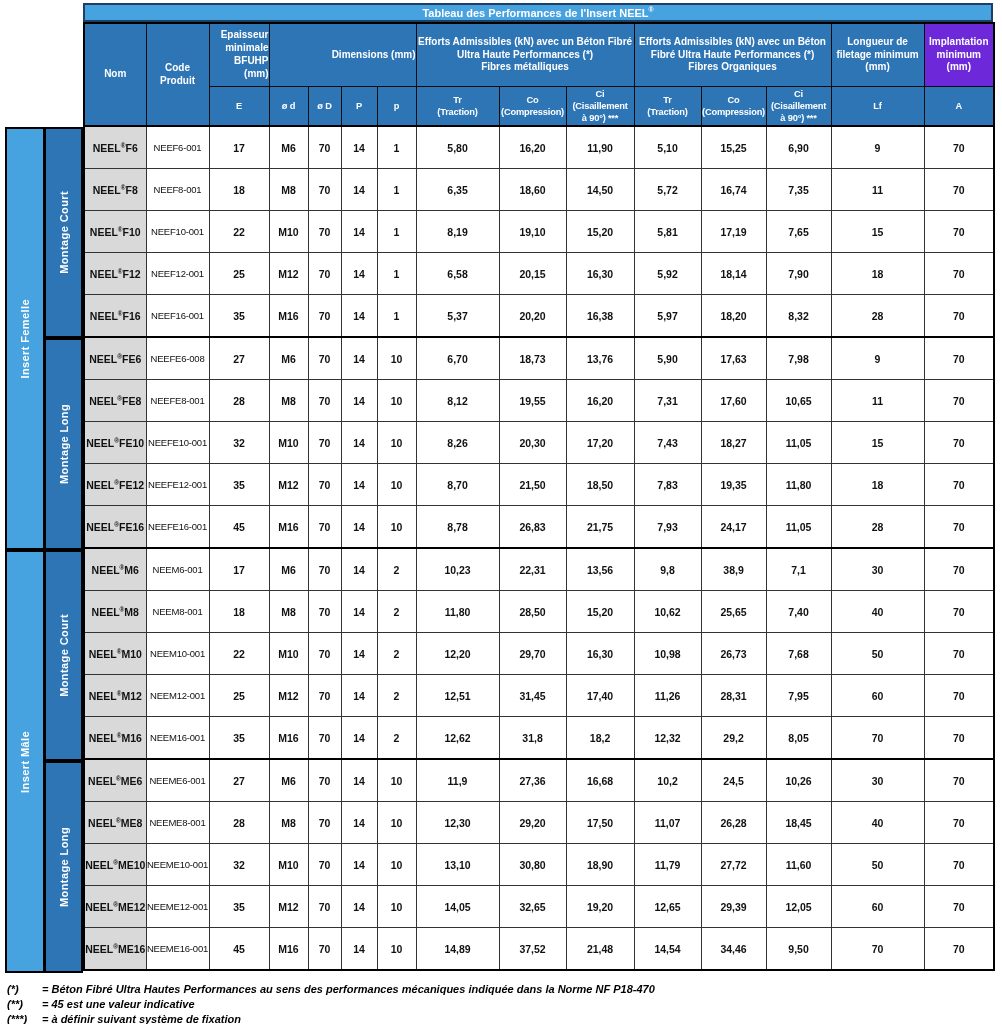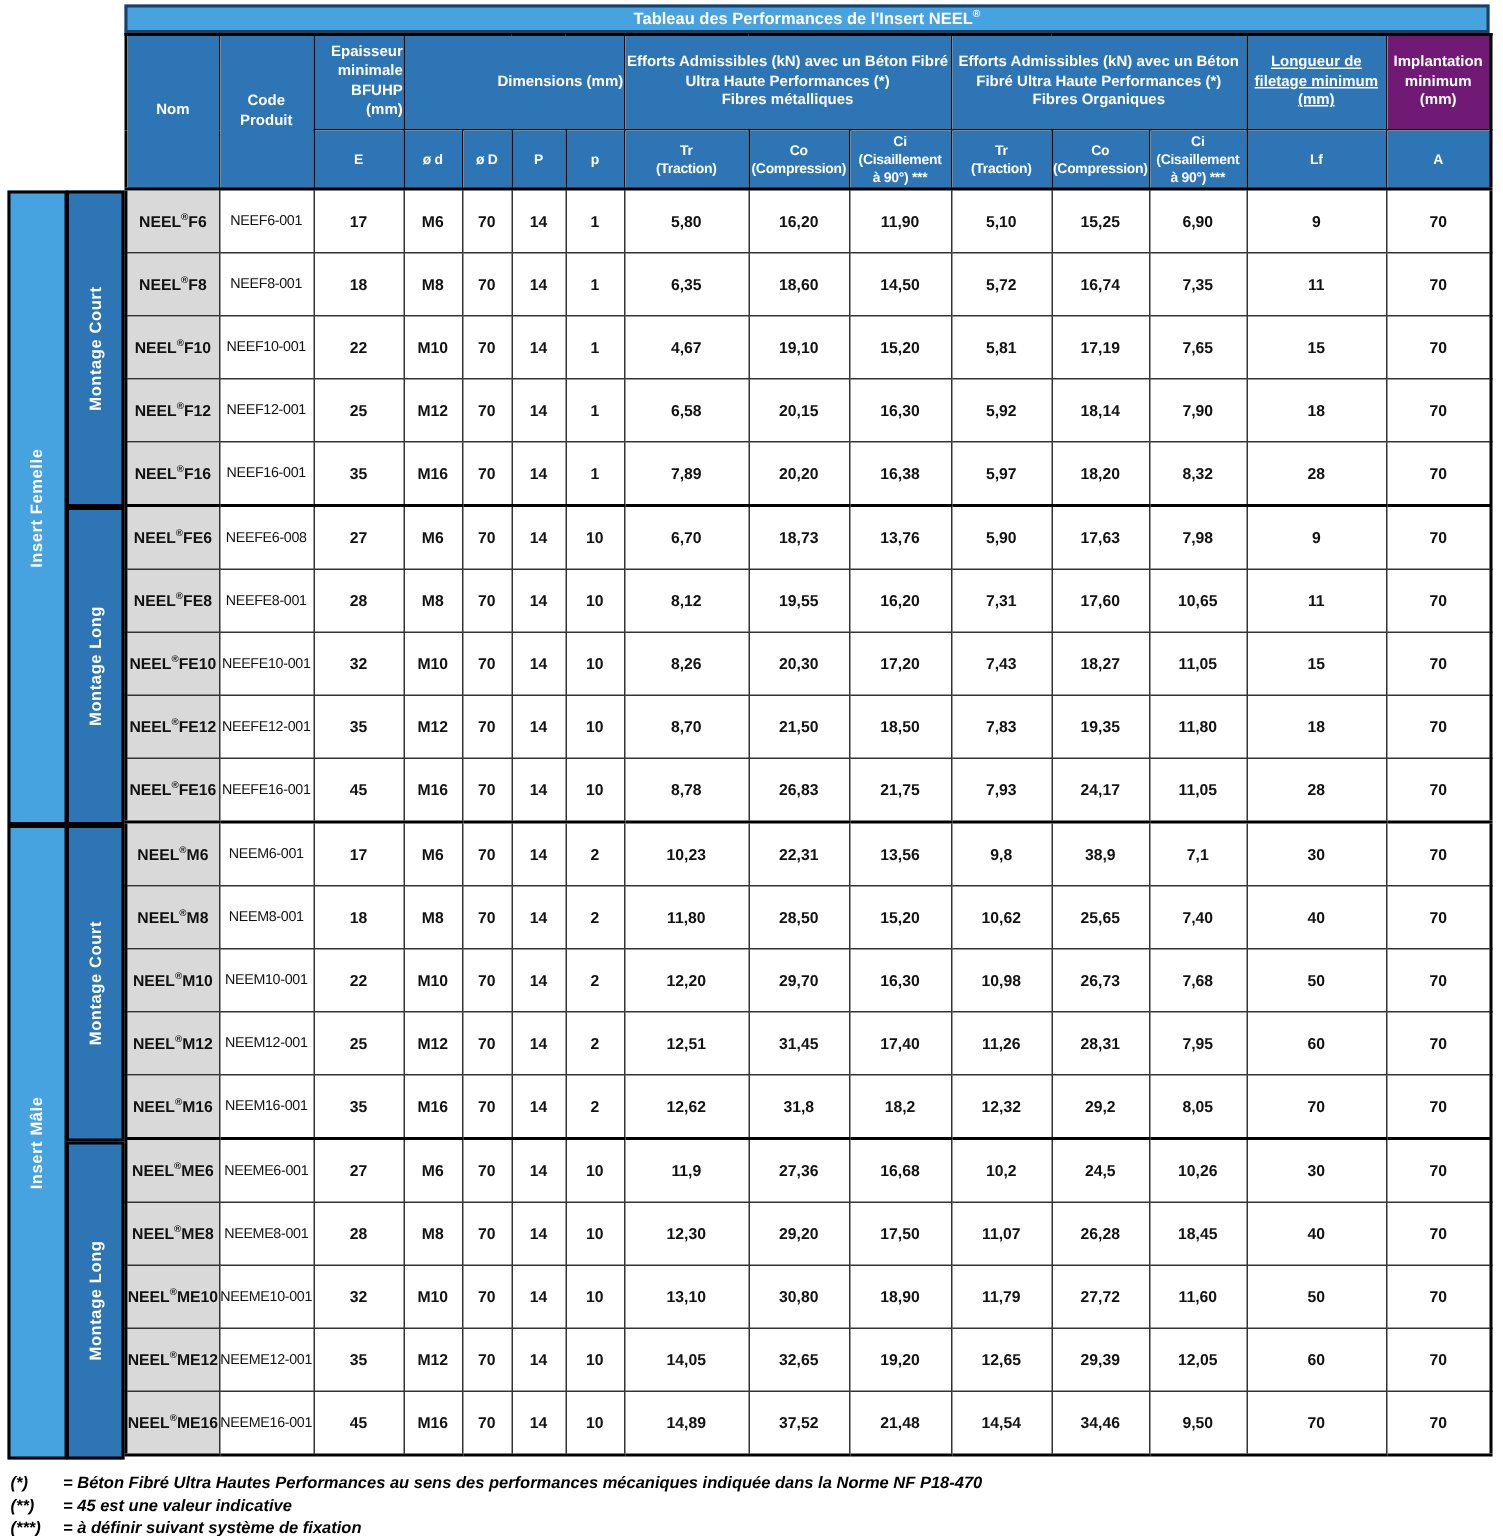--- a/index.html
+++ b/index.html
@@ -97,24 +97,24 @@
         <th class="gh" rowspan="2" style="background: rgb(46, 117, 182);">Nom</th>
         <th class="gh" rowspan="2" style="background: rgb(46, 117, 182); margin-left: 14px;">Code Produit</th>
         <th class="gh" style="background: rgb(46, 117, 182); text-align: right;">Epaisseur
 minimale
 BFUHP (mm)</th>
         <th class="gh" colspan="4" style="background: rgb(46, 117, 182); text-align: right;">Dimensions (mm)</th>
         <th class="gh" colspan="3" style="background: rgb(46, 117, 182);">Efforts Admissibles (kN) avec un Béton Fibré Ultra Haute Performances  (*)
 Fibres métalliques</th>
         <th class="gh" colspan="3" style="background: rgb(46, 117, 182);">Efforts Admissibles (kN) avec un Béton Fibré Ultra Haute Performances  (*)
 Fibres Organiques</th>
-        <th class="gh" style="background: rgb(46, 117, 182); text-decoration: underline;">Longueur de
+        <th class="gh" style="background: rgb(46, 117, 182);">Longueur de
 filetage minimum
 (mm)</th>
-        <th class="gh" style="background: #701a75;">Implantation
+        <th class="gh" style="background: #6d28d9;">Implantation
 minimum
 (mm)</th>
       </tr>
       <tr>
         <th class="sh" style="background: rgb(46, 117, 182);">E</th>
         <th class="sh" style="background: rgb(46, 117, 182);">ø d</th>
         <th class="sh" style="background: rgb(46, 117, 182);">ø D</th>
         <th class="sh" style="background: rgb(46, 117, 182);">P</th>
         <th class="sh" style="background: rgb(46, 117, 182);">p</th>
         <th class="sh" style="background: rgb(46, 117, 182);">Tr
@@ -171,21 +171,21 @@
       <td>70</td>
     </tr>
         <tr>
       <td class="name" style="background: rgb(217, 217, 217);">NEEL<sup>®</sup>F10</td>
       <td class="code">NEEF10-001</td>
       <td>22</td>
       <td>M10</td>
       <td>70</td>
       <td>14</td>
       <td>1</td>
-      <td>4,67</td>
+      <td>8,19</td>
       <td>19,10</td>
       <td>15,20</td>
       <td>5,81</td>
       <td>17,19</td>
       <td>7,65</td>
       <td>15</td>
       <td>70</td>
     </tr>
         <tr>
       <td class="name" style="background: rgb(217, 217, 217);">NEEL<sup>®</sup>F12</td>
@@ -205,21 +205,21 @@
       <td>70</td>
     </tr>
         <tr class="block-end">
       <td class="name" style="background: rgb(217, 217, 217);">NEEL<sup>®</sup>F16</td>
       <td class="code">NEEF16-001</td>
       <td>35</td>
       <td>M16</td>
       <td>70</td>
       <td>14</td>
       <td>1</td>
-      <td>7,89</td>
+      <td>5,37</td>
       <td>20,20</td>
       <td>16,38</td>
       <td>5,97</td>
       <td>18,20</td>
       <td>8,32</td>
       <td>28</td>
       <td>70</td>
     </tr>
         <tr>
       <td class="name" style="background: rgb(217, 217, 217);">NEEL<sup>®</sup>FE6</td>

